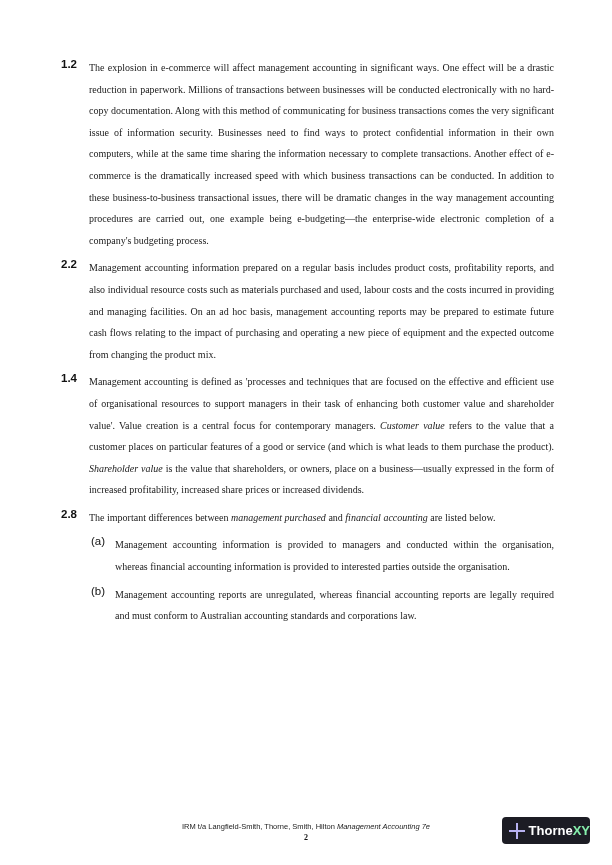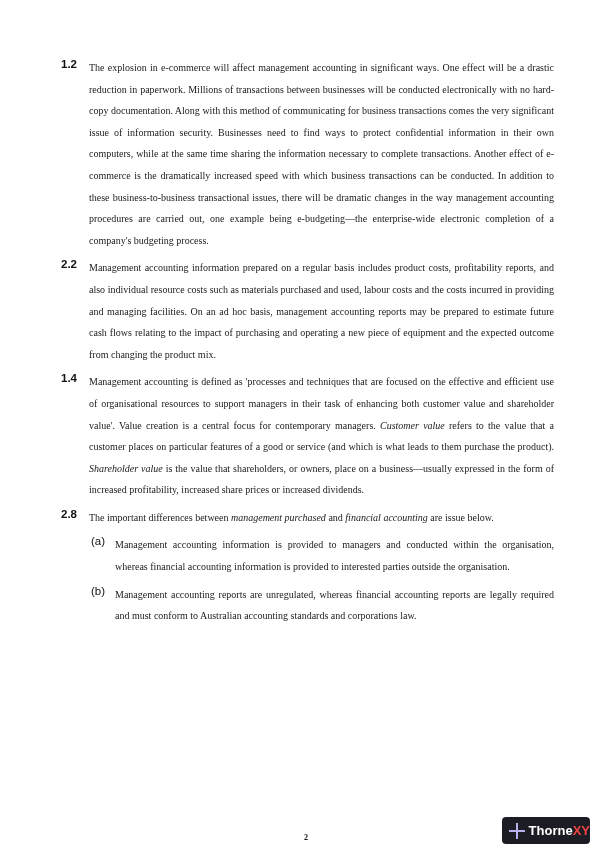--- a/index.html
+++ b/index.html
@@ -13,21 +13,21 @@
     .sub { position: relative; padding-left: 24px; margin-top: 6px; margin-left: 2px; }
     .sub-label { position: absolute; left: 0; top: 1px; font-family: "Liberation Sans", sans-serif; font-size: 11.5px; color: #111; }
     .footer { position: absolute; left: 0; width: 612px; top: 822px; text-align: center; font-family: "Liberation Sans", sans-serif; font-size: 7.5px; color: #222; }
     .footer i { font-style: italic; }
     .page-num { position: absolute; left: 0; width: 612px; top: 833px; text-align: center; font-family: "Liberation Serif", serif; font-weight: bold; font-size: 8px; color: #111; }
     .logo { position: absolute; left: 502px; top: 817px; width: 88px; height: 27px; background: #1c1c24; border-radius: 4px; display: flex; align-items: center; }
     .logo-plus { width: 16px; height: 16px; margin-left: 7px; position: relative; }
     .logo-plus::before { content: ""; position: absolute; left: 7px; top: 0; width: 2px; height: 16px; background: #b7b1f0; }
     .logo-plus::after { content: ""; position: absolute; left: 0; top: 7px; width: 16px; height: 2px; background: #b7b1f0; }
     .logo-text { font-family: "Liberation Sans", sans-serif; font-weight: bold; font-size: 13px; color: #ffffff; margin-left: 5px; }
-    .logo-text .xy { color: #ef4444; }
+    .logo-text .xy { color: #86efac; }
   </style>
 </head>
 <body>
 
 <div class="page">
   <div class="content">
 
     <div class="item">
       <span class="num">1.2</span>
       <p class="para">The explosion in e-commerce will affect management accounting in significant ways. One effect will be a drastic reduction in paperwork. Millions of transactions between businesses will be conducted electronically with no hard-copy documentation. Along with this method of communicating for business transactions comes the very significant issue of information security. Businesses need to find ways to protect confidential information in their own computers, while at the same time sharing the information necessary to complete transactions. Another effect of e-commerce is the dramatically increased speed with which business transactions can be conducted. In addition to these business-to-business transactional issues, there will be dramatic changes in the way management accounting procedures are carried out, one example being e-budgeting—the enterprise-wide electronic completion of a company's budgeting process.</p>
@@ -38,34 +38,35 @@
       <p class="para">Management accounting information prepared on a regular basis includes product costs, profitability reports, and also individual resource costs such as materials purchased and used, labour costs and the costs incurred in providing and managing facilities. On an ad hoc basis, management accounting reports may be prepared to estimate future cash flows relating to the impact of purchasing and operating a new piece of equipment and the expected outcome from changing the product mix.</p>
     </div>
 
     <div class="item">
       <span class="num">1.4</span>
       <p class="para"><span>Management accounting is defined as 'processes and techniques that are focused on the effective and efficient use of organisational resources to support managers in their task of enhancing both customer value and shareholder value'. Value creation is a central focus for contemporary managers. </span><i>Customer value</i><span> refers to the value that a customer places on particular features of a good or service (and which is what leads to them purchase the product). </span><i>Shareholder value</i><span> is the value that shareholders, or owners, place on a business—usually expressed in the form of increased profitability, increased share prices or increased dividends.</span></p>
     </div>
 
     <div class="item">
       <span class="num">2.8</span>
-      <p class="para"><span>The important differences between </span><i>management purchased</i><span> and </span><i>financial accounting</i><span> are issue below.</span></p>
+      <p class="para"><span>The important differences between </span><i>management purchased</i><span> and </span><i>financial accounting</i><span> are listed below.</span></p>
 
       <div class="sub">
         <span class="sub-label">(a)</span>
         <p class="para">Management accounting information is provided to managers and conducted within the organisation, whereas financial accounting information is provided to interested parties outside the organisation.</p>
       </div>
 
       <div class="sub">
         <span class="sub-label">(b)</span>
         <p class="para">Management accounting reports are unregulated, whereas financial accounting reports are legally required and must conform to Australian accounting standards and corporations law.</p>
       </div>
     </div>
 
   </div>
 
+  <div class="footer"><span>IRM t/a Langfield-Smith, Thorne, Smith, Hilton </span><i>Management Accounting 7e</i></div>
   <div class="page-num">2</div>
 
   <div class="logo">
     <span class="logo-plus"></span>
     <span class="logo-text"><span>Thorne</span><span class="xy">XY</span></span>
   </div>
 </div>
 
 </body></html>

